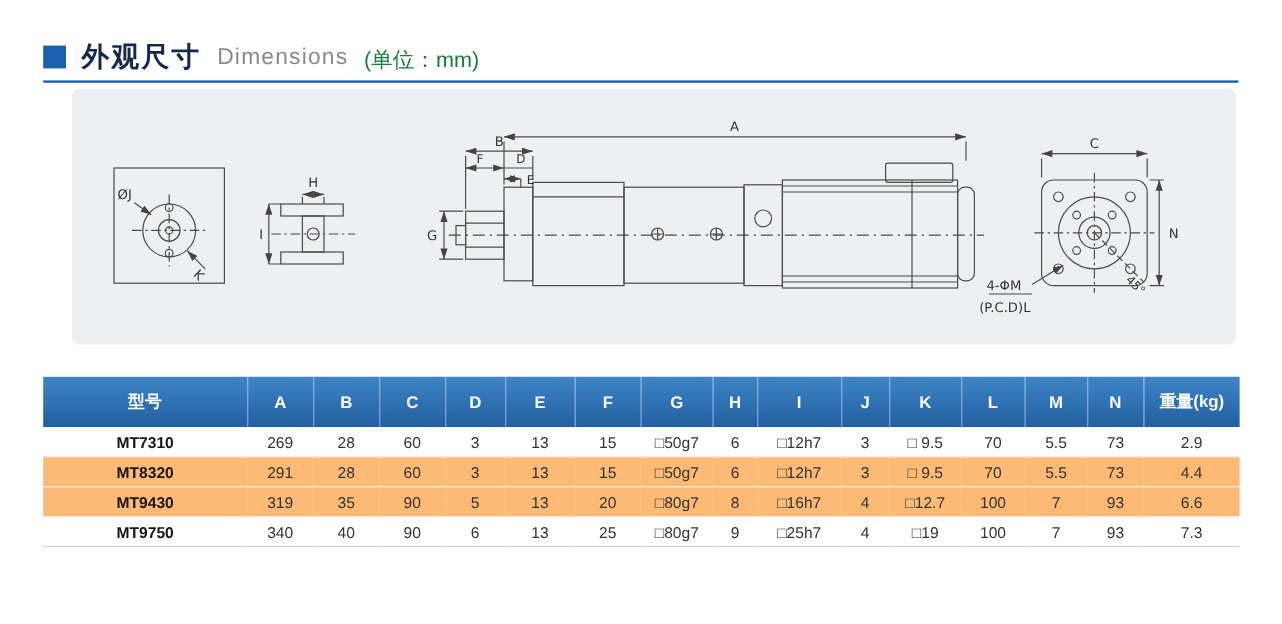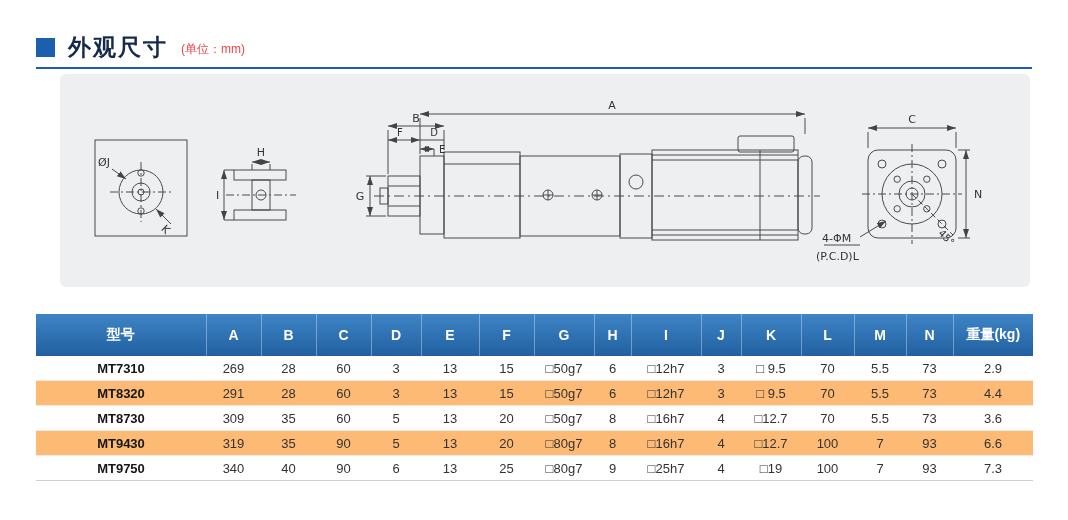--- a/index.html
+++ b/index.html
@@ -4,21 +4,21 @@
 <style>
   html,body{margin:0;padding:0;}
   body{
     width:1068px;height:520px;position:relative;background:#ffffff;
     font-family:"Liberation Sans", sans-serif;overflow:hidden;
   }
   .titlebar{position:absolute;left:36px;top:32px;display:flex;align-items:center;gap:13px;}
   .sq{width:19px;height:19px;background:#1b5fae;flex:0 0 auto;}
   .t-cn{font-size:23px;font-weight:bold;color:#14294b;letter-spacing:2px;}
   .t-en{font-size:19px;color:#8a8a8a;letter-spacing:1px;}
-  .t-unit{font-size:12px;color:#ef4444;position:relative;top:2px;}
+  .t-unit{font-size:18px;color:#15803d;position:relative;top:2px;}
   .rule{position:absolute;left:36px;width:996px;top:67px;height:2px;background:#1b5fae;}
   .panel{
     position:absolute;left:60px;top:74px;width:970px;height:213px;
     background:#edeff1;border-radius:6px;
   }
   .panel svg{display:block;}
   svg text{font-family:"DejaVu Sans", sans-serif;font-size:11px;fill:#333;stroke:none;}
   svg .small{font-size:10px;}
   table.spec{
     position:absolute;left:36px;top:314px;width:997px;
@@ -37,20 +37,21 @@
   table.spec tbody tr.alt{background:#fdba74;}
   table.spec tbody tr:last-child{border-bottom:1px solid #cfcfcf;}
   table.spec td.model{font-weight:bold;color:#151515;}
 </style>
 </head>
 <body>
 
 <div class="titlebar">
   <span class="sq"></span>
   <span class="t-cn">外观尺寸</span>
+  <span class="t-en">Dimensions</span>
   <span class="t-unit">(单位：mm)</span>
 </div>
 <div class="rule"></div>
 
 <div class="panel">
   <svg viewBox="0 0 970 213" width="970" height="213">
     <defs>
       <marker id="mE" markerWidth="10" markerHeight="8" refX="9" refY="3" orient="auto">
           <path d="M0,0L9,3L0,6Z" fill="#444"></path>
         </marker>
@@ -244,38 +245,20 @@
         <td>□50g7</td>
         <td>6</td>
         <td>□12h7</td>
         <td>3</td>
         <td>□ 9.5</td>
         <td>70</td>
         <td>5.5</td>
         <td>73</td>
         <td>4.4</td>
       </tr>
-      <tr>
-        <td class="model">MT8730</td>
-        <td>309</td>
-        <td>35</td>
-        <td>60</td>
-        <td>5</td>
-        <td>13</td>
-        <td>20</td>
-        <td>□50g7</td>
-        <td>8</td>
-        <td>□16h7</td>
-        <td>4</td>
-        <td>□12.7</td>
-        <td>70</td>
-        <td>5.5</td>
-        <td>73</td>
-        <td>3.6</td>
-      </tr>
       <tr class="alt">
         <td class="model">MT9430</td>
         <td>319</td>
         <td>35</td>
         <td>90</td>
         <td>5</td>
         <td>13</td>
         <td>20</td>
         <td>□80g7</td>
         <td>8</td>

